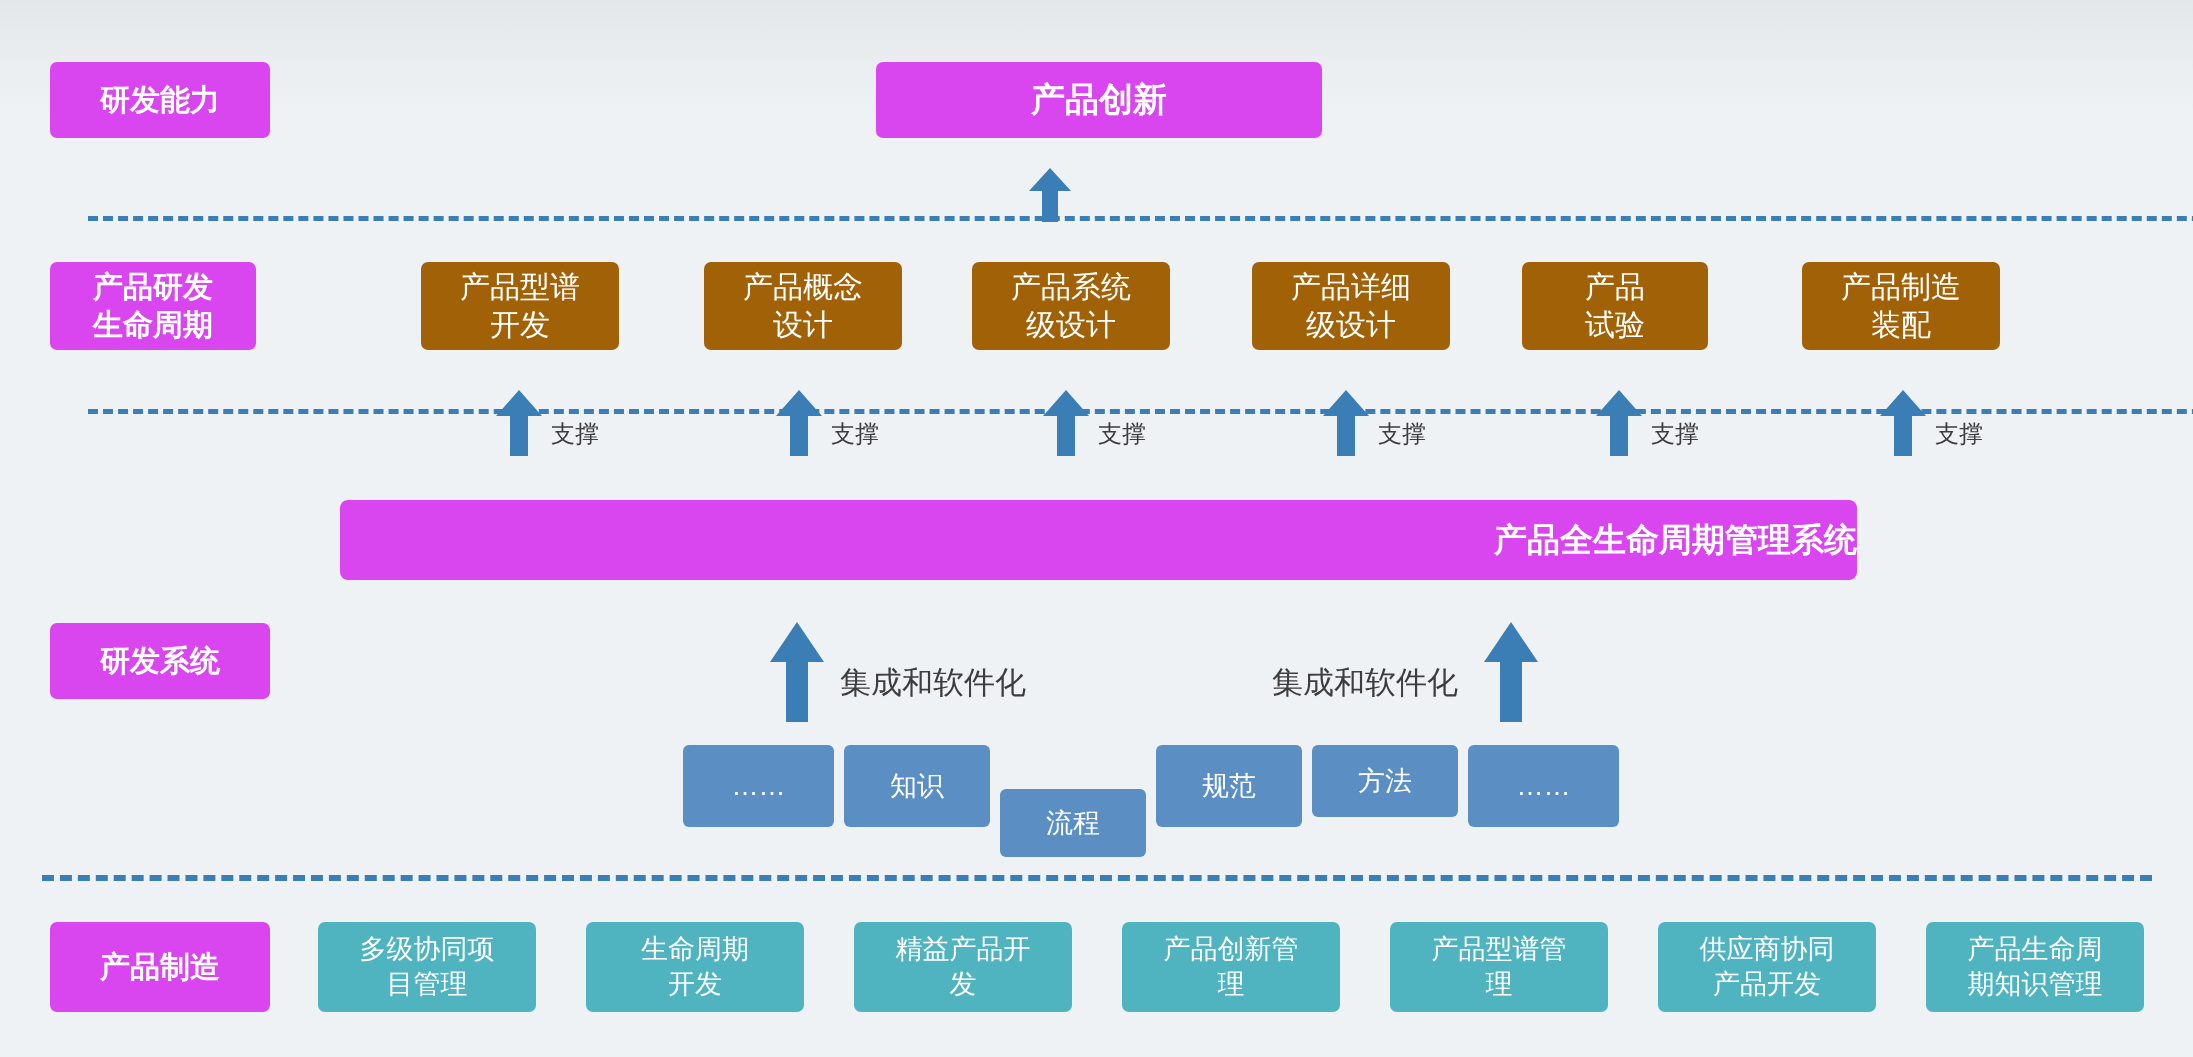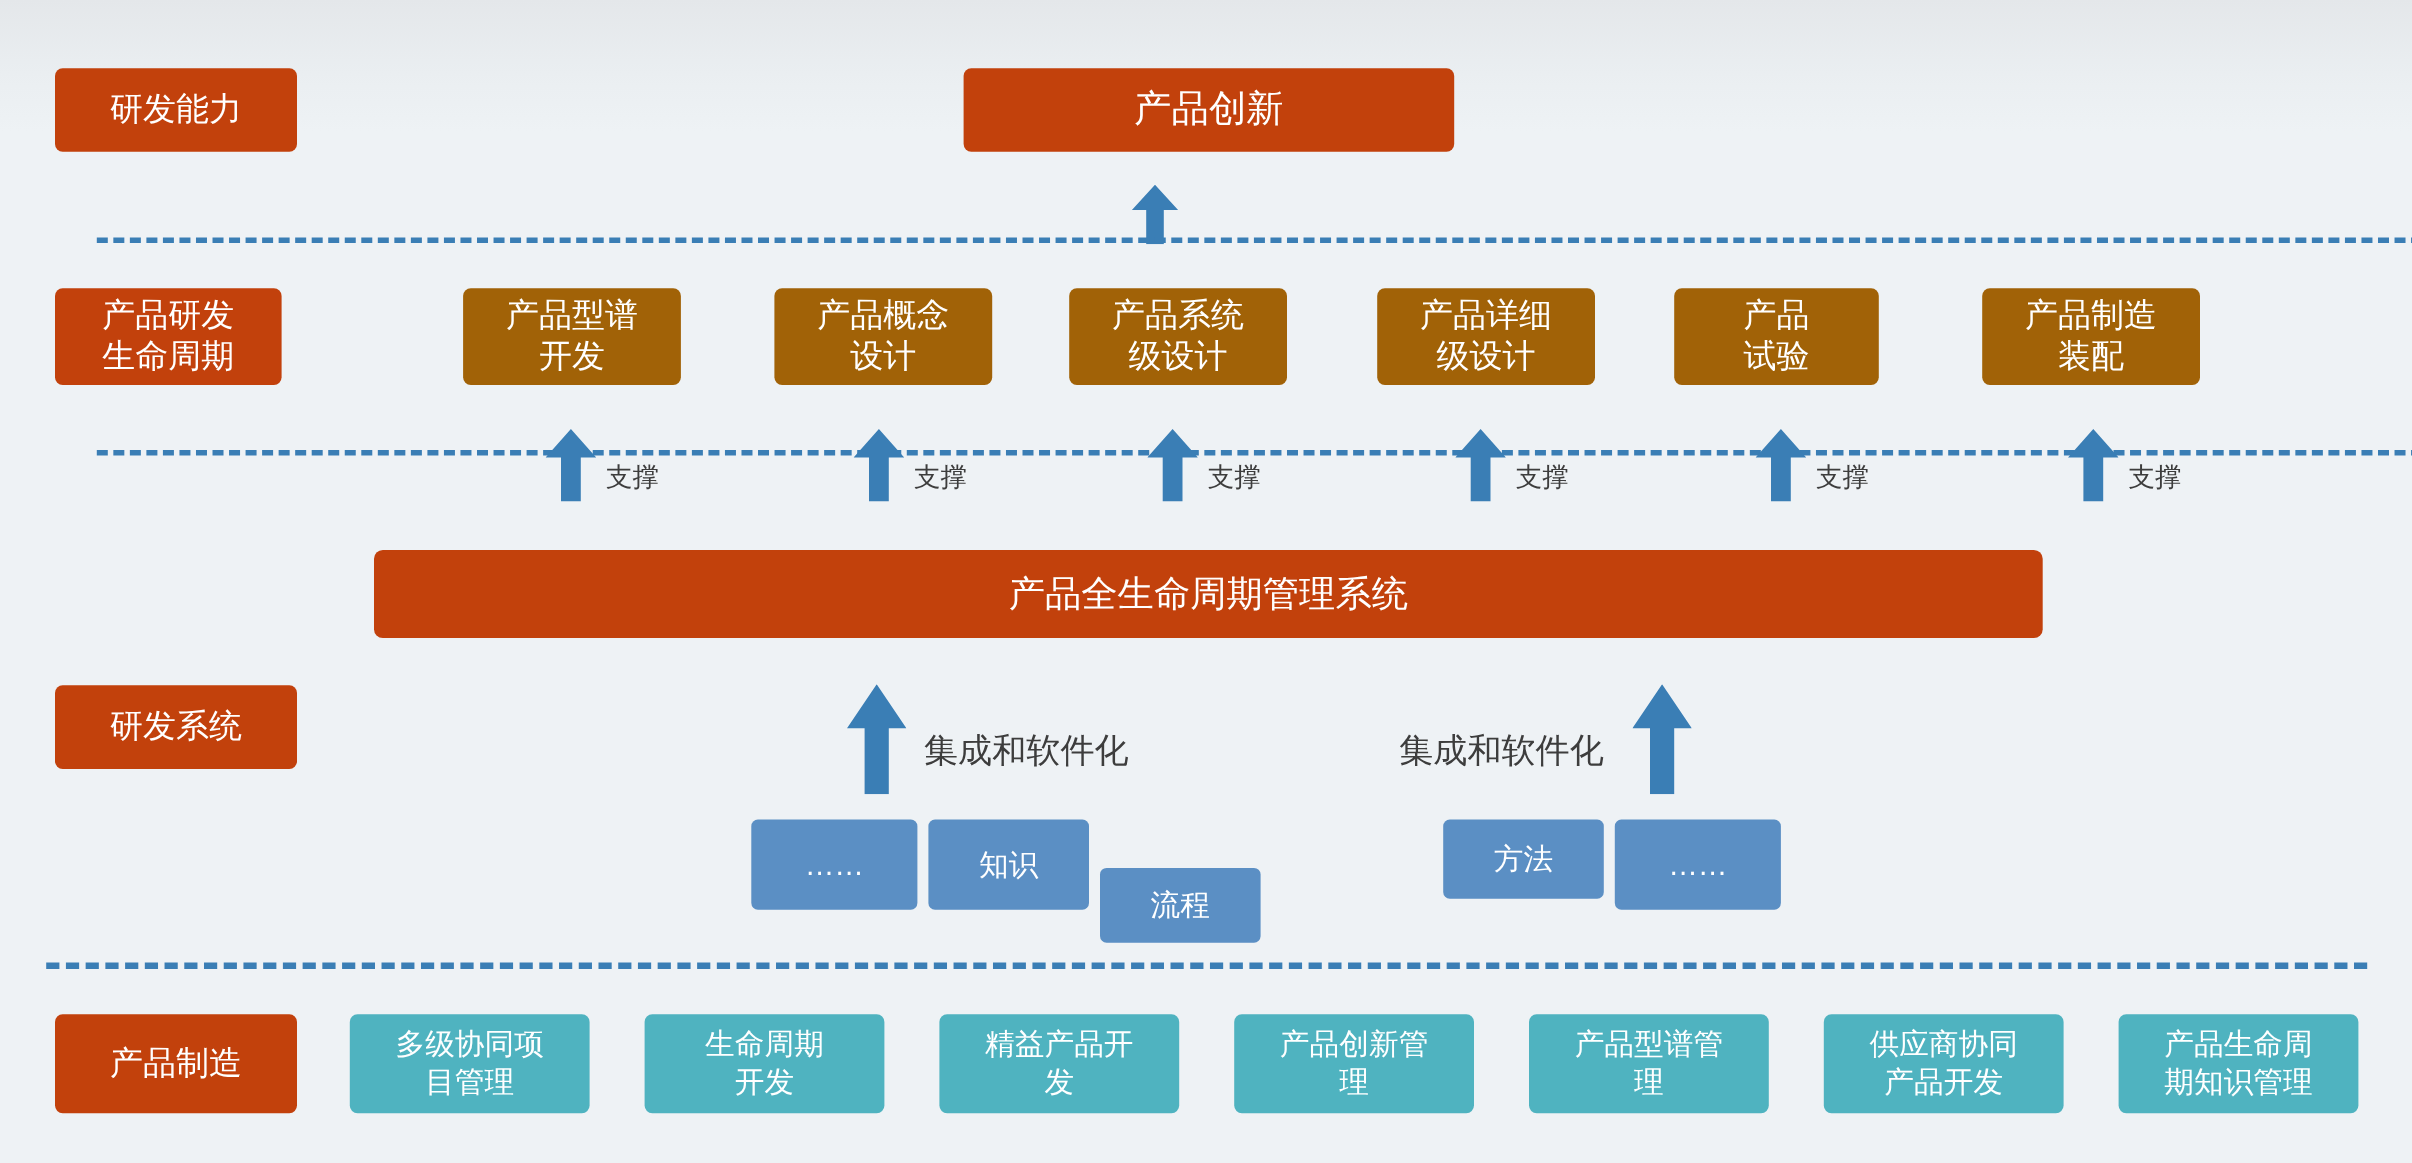--- a/index.html
+++ b/index.html
@@ -18,21 +18,21 @@
   .node{
     position:absolute;
     box-sizing:border-box;
     display:flex;align-items:center;justify-content:center;
     text-align:center;
     color:#ffffff;
     border-radius:7px;
     line-height:1.28;
     white-space:pre-line;
   }
-  .blue{background:#c2410c;}
+  .blue{background:#d946ef;font-weight:bold;}
   .blue-soft{background:#5b8fc4;}
   .yellow{background:#a16207;}
   .teal{background:#4fb3c0;}
 
   .lbl-left{font-size:30px;}
   .stage{font-size:30px;}
   .plm{font-size:33px;}
   .chip{font-size:27px;}
   .tech{font-size:27px;}
   .top-node{font-size:34px;}
@@ -148,21 +148,21 @@
   </div>
   <div class="cap" style="left:1651px;top:418px;">支撑</div>
 
   <div class="arrow" style="left:1880px;top:390px;width:46px;height:66px;">
     <svg width="46" height="66" viewBox="0 0 46 66">
         <polygon points="23,0 46,26 32,26 32,66 14,66 14,26 0,26" fill="#3a7eb5"></polygon>
       </svg>
   </div>
   <div class="cap" style="left:1935px;top:418px;">支撑</div>
 
-  <div class="node blue plm" style="left:340px;top:500px;width:1517px;height:80px;border-radius:8px;">
+  <div class="node blue plm" style="left:340px;top:500px;width:1517px;height:80px;border-radius:8px;justify-content:flex-end;">
     <span>产品全生命周期管理系统</span>
   </div>
 
   <div class="node blue lbl-left" style="left:50px;top:623px;width:220px;height:76px;">
     <span>研发系统</span>
   </div>
 
   <div class="arrow" style="left:770px;top:622px;width:54px;height:100px;">
     <svg width="54" height="100" viewBox="0 0 54 100">
         <polygon points="27,0 54,40 38,40 38,100 16,100 16,40 0,40" fill="#3a7eb5"></polygon>
@@ -179,20 +179,23 @@
 
   <div class="node blue-soft chip" style="left:683px;top:745px;width:151px;height:82px;border-radius:6px;">
     <span>……</span>
   </div>
   <div class="node blue-soft chip" style="left:844px;top:745px;width:146px;height:82px;border-radius:6px;">
     <span>知识</span>
   </div>
   <div class="node blue-soft chip" style="left:1000px;top:789px;width:146px;height:68px;border-radius:6px;">
     <span>流程</span>
   </div>
+  <div class="node blue-soft chip" style="left:1156px;top:745px;width:146px;height:82px;border-radius:6px;">
+    <span>规范</span>
+  </div>
   <div class="node blue-soft chip" style="left:1312px;top:745px;width:146px;height:72px;border-radius:6px;">
     <span>方法</span>
   </div>
   <div class="node blue-soft chip" style="left:1468px;top:745px;width:151px;height:82px;border-radius:6px;">
     <span>……</span>
   </div>
 
   <div class="dash dash-3" style="left:42px;top:875px;width:2110px;border-top-style:dashed;border-top-width:6px;"></div>
 
   <div class="node blue lbl-left" style="left:50px;top:922px;width:220px;height:90px;">

